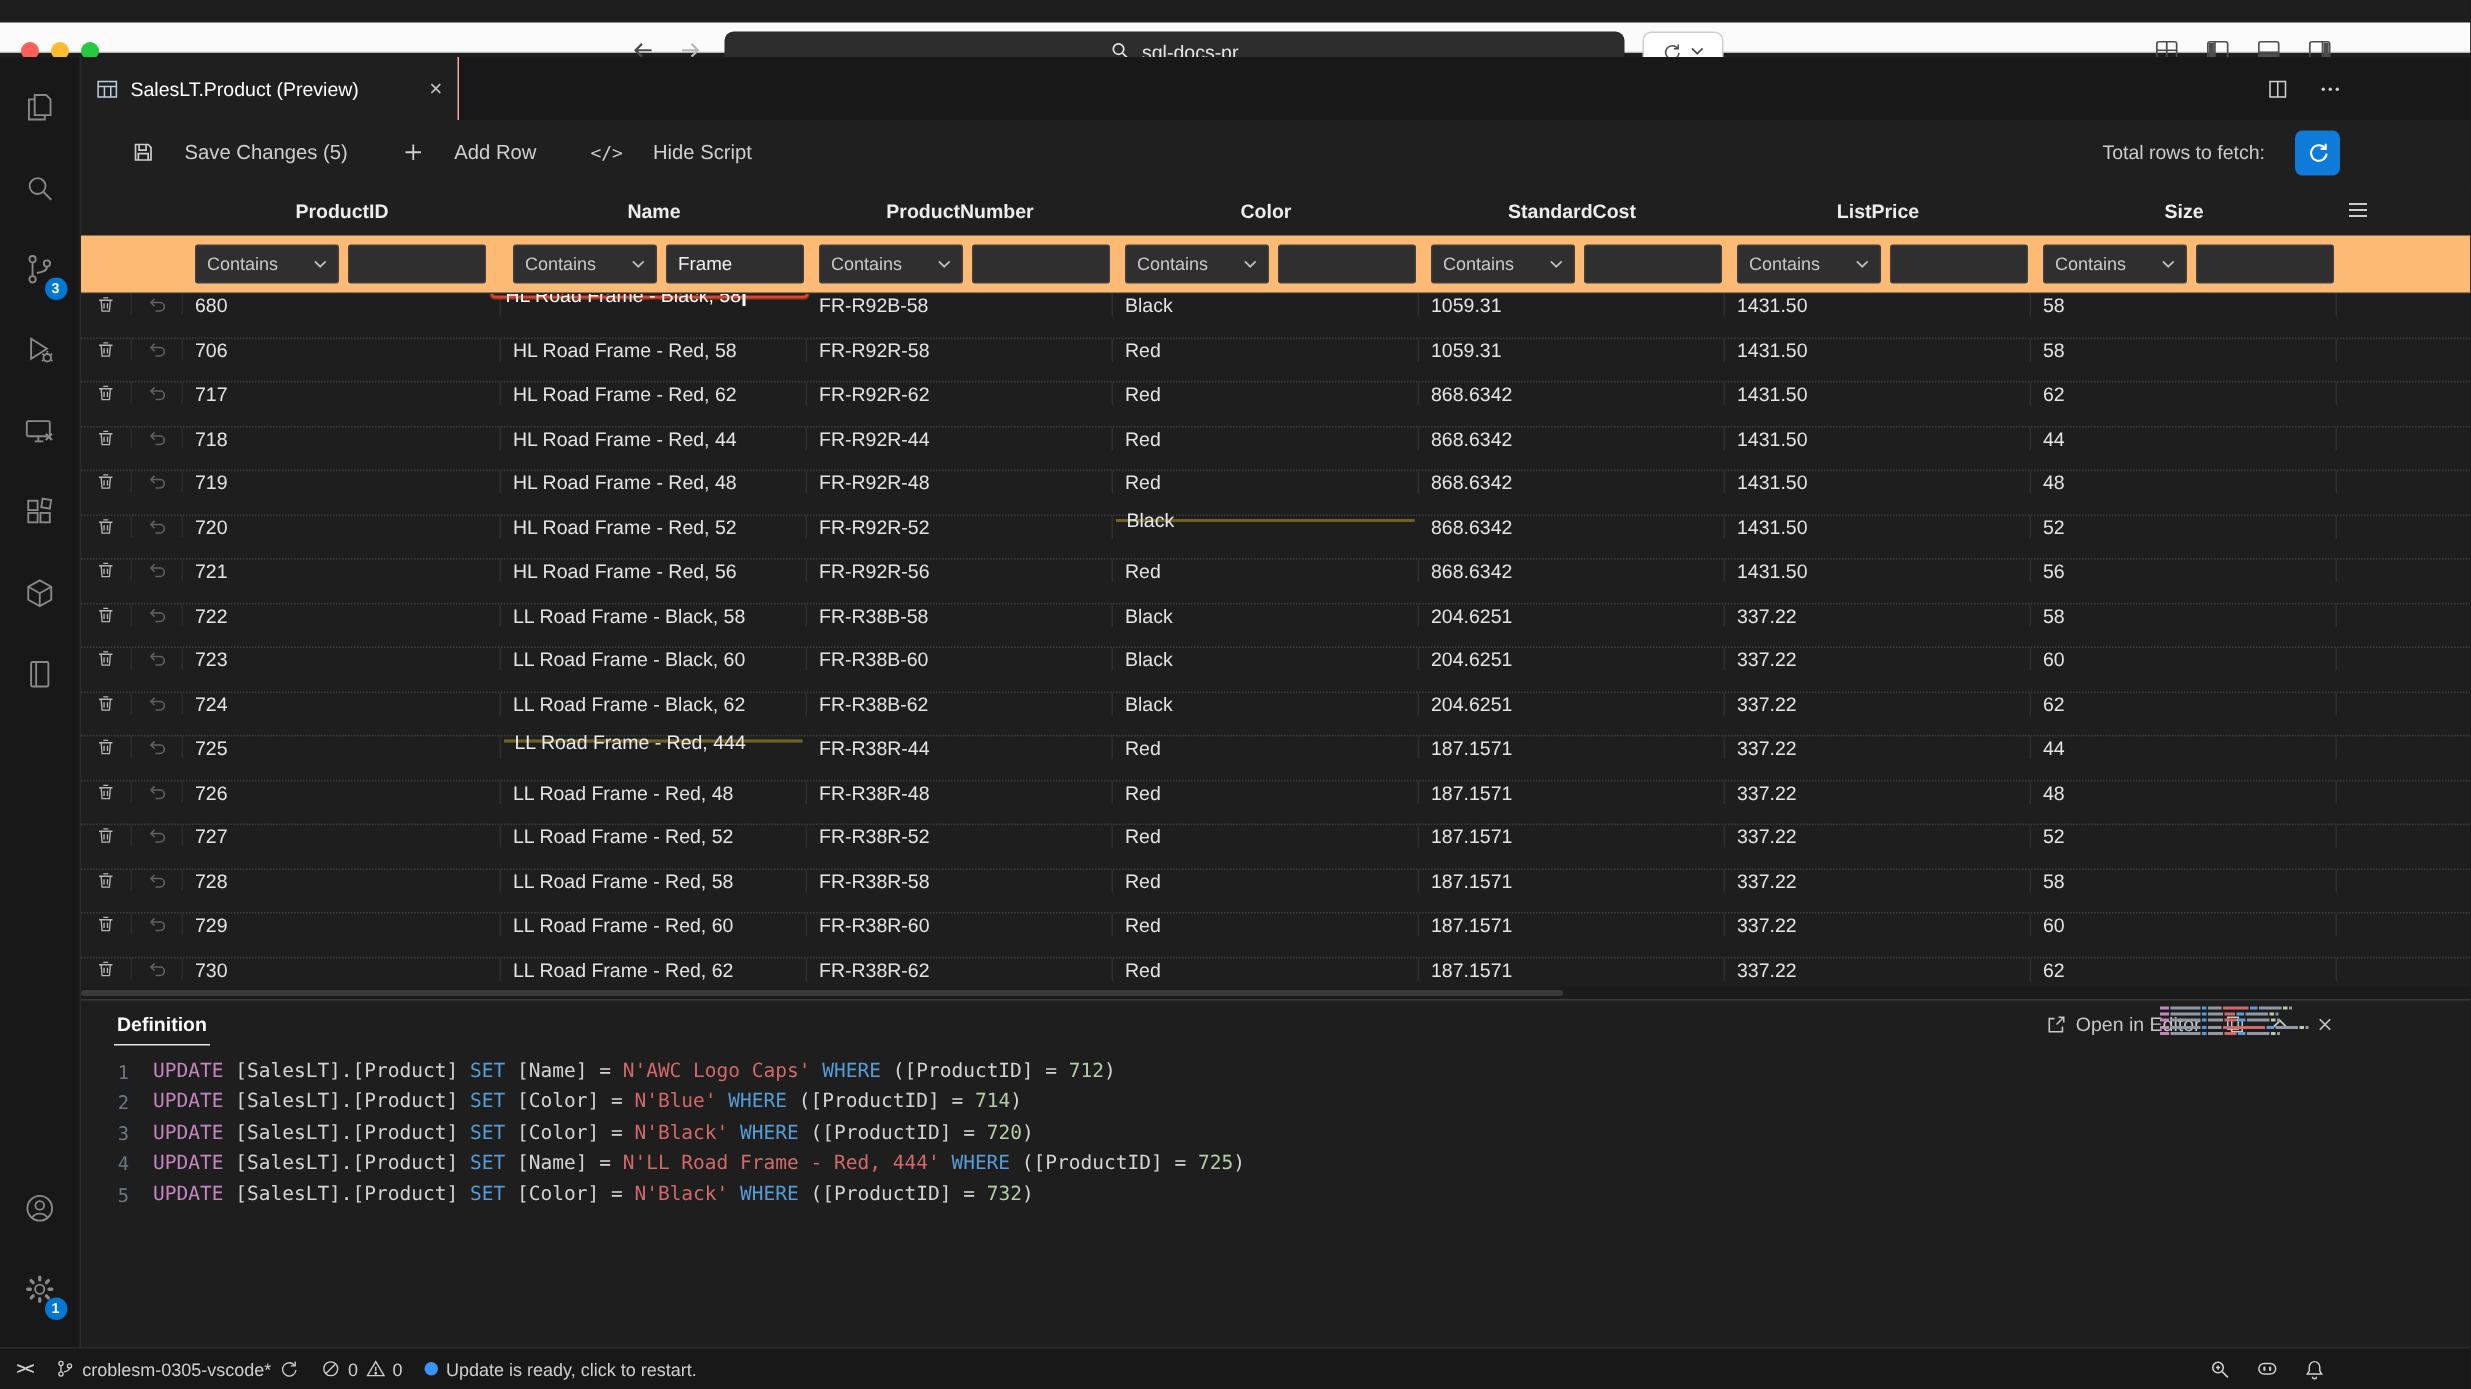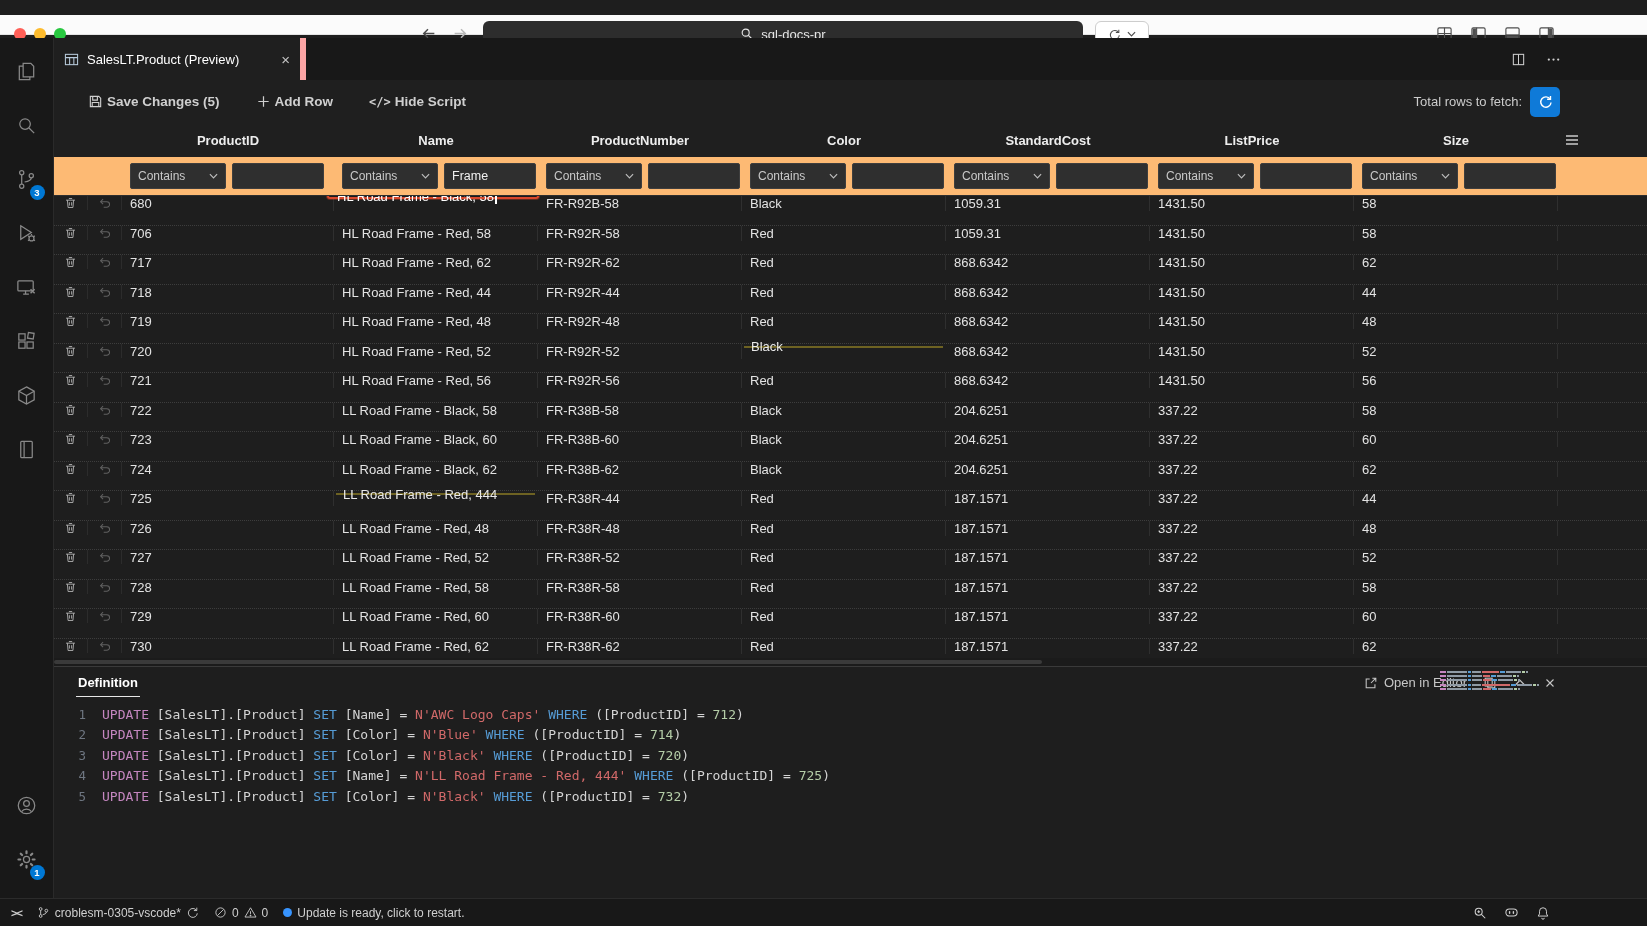--- a/index.html
+++ b/index.html
@@ -26,33 +26,33 @@
   #activitybar{position:absolute;left:0;top:38px;width:54px;height:860px;background:#181818;
     border-right:1px solid #2a2a2a;display:flex;flex-direction:column;align-items:center;padding:8px 0 10px 0}
   .ab-icon{width:48px;height:50px;flex:none;display:flex;align-items:center;justify-content:center;
     color:#898989;position:relative;margin-bottom:4px}
   .badge{position:absolute;right:6px;bottom:4px;min-width:15px;height:15px;border-radius:8px;background:#0078d4;
     color:#fff;font-size:9.5px;font-weight:bold;display:flex;align-items:center;justify-content:center;padding:0 3px}
   #ab-bottom{margin-top:auto;display:flex;flex-direction:column;align-items:center}
 
   
   #tabbar{position:absolute;left:54px;top:38px;right:0;height:42px;background:#181818;display:flex;align-items:stretch}
-  #tab-active{width:252px;background:#1f1f1f;border-right:6px solid #fca5a5;display:flex;align-items:center;
+  #tab-active{width:252px;background:#1f1f1f;border-right:1px solid #fca5a5;display:flex;align-items:center;
     gap:8px;padding:0 10px;cursor:default}
   #tab-title{flex:1;font-size:13px;color:#fff;white-space:nowrap}
   #tab-icon{color:#b9ccdd}
   .tab-x{color:#c3c3c3;font-size:15px;line-height:1}
   #editor-actions{margin-left:auto;display:flex;align-items:center;gap:20px;padding-right:86px;color:#cfcfcf}
 
   
   #toolbar{position:absolute;left:54px;top:80px;right:0;height:43px;background:#1f1f1f;display:flex;
     align-items:center;padding-left:34px;gap:36px;color:#cfcfcf;font-size:13.5px}
-  .tb-item{display:flex;align-items:center;gap:4px;font-weight:700}
+  .tb-item{display:flex;align-items:center;gap:20px;font-weight:400}
   .tb-glyph{font-family:"DejaVu Sans Mono",monospace;font-size:12px;color:#cfcfcf}
-  #tb-right{margin-left:auto;display:flex;align-items:center;gap:8px;padding-right:87px;font-weight:normal}
+  #tb-right{margin-left:auto;display:flex;align-items:center;gap:20px;padding-right:87px;font-weight:normal}
   #rows-label{color:#cccccc;font-size:13px}
   #rows-input{width:276px;height:27px;background:#2d2d2d;border:1px solid #3f3f3f;border-radius:2px;
     display:flex;align-items:center;justify-content:space-between;padding:0 9px;color:#e8e8e8;font-size:13px}
   #refresh-btn{width:30px;height:30px;background:#0f7ad8;border-radius:5px;color:#fff;display:flex;
     align-items:center;justify-content:center}
 
   
   #grid-header{position:absolute;left:54px;top:123px;right:0;height:34px;background:#1f1f1f;
     display:flex;align-items:center}
   .hspace{width:68px;flex:none}

